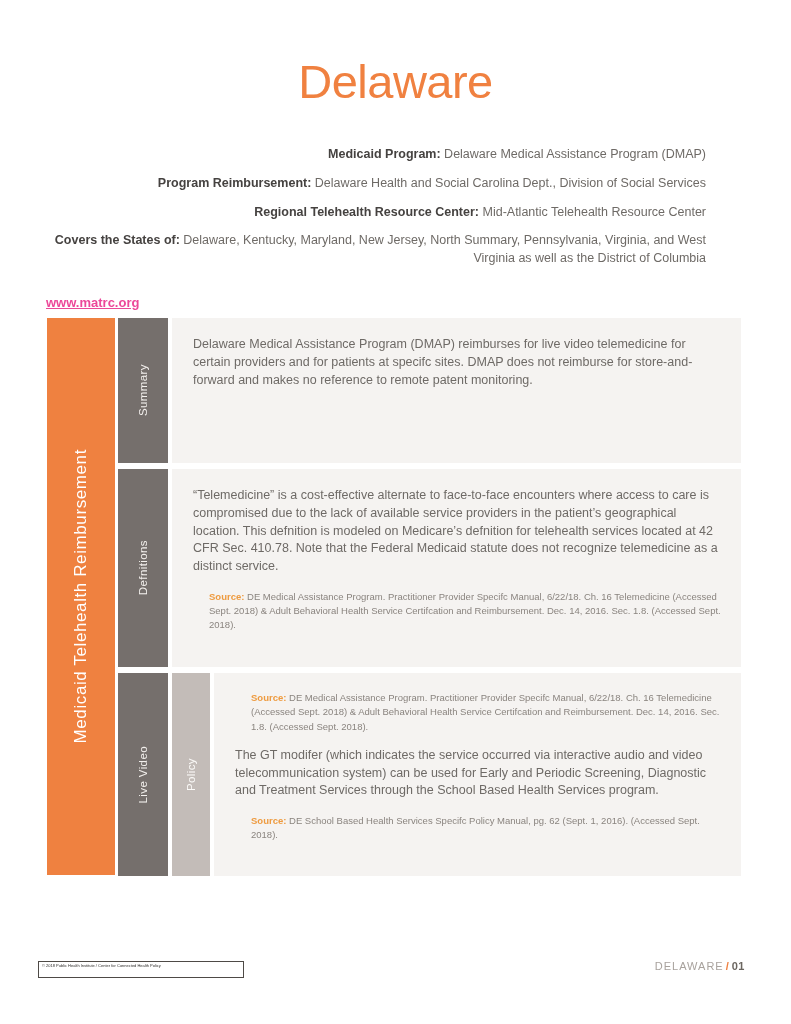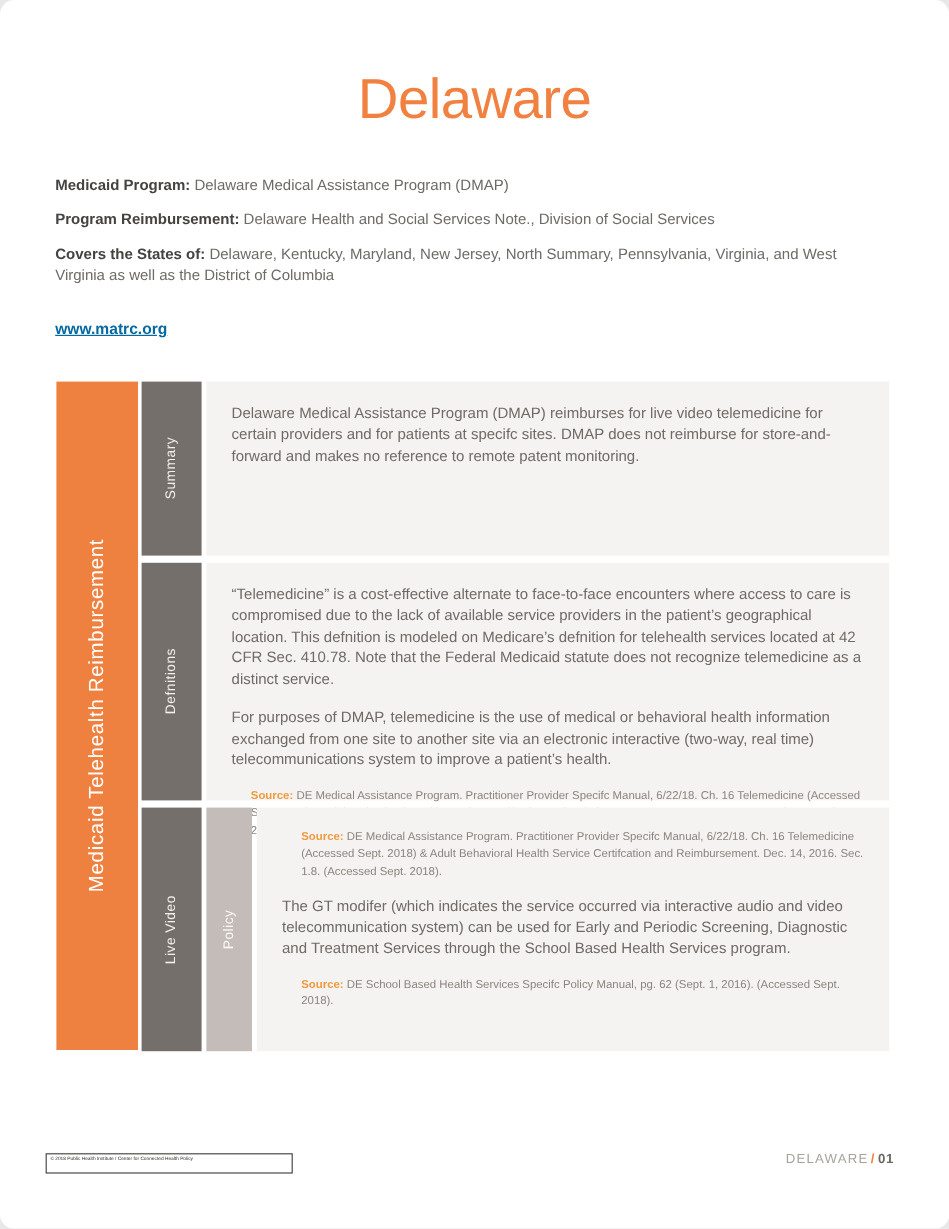--- a/index.html
+++ b/index.html
@@ -1,37 +1,36 @@
 <!DOCTYPE html>
 <html><head>
 <meta charset="utf-8">
 <style>
   * { box-sizing: border-box; }
   html,body { margin:0; padding:0; background:#e8e8e8; }
   .page {
     position:relative; width:791px; height:1024px; margin:0 auto;
     background:#ffffff; overflow:hidden;
     font-family:"Liberation Sans", sans-serif;
-    border-radius:12px;
   }
 
   
   .title {
     position:absolute; top:56px; left:0; right:0;
     text-align:center; font-size:47px; line-height:1.1;
     color:#F08140; font-weight:normal; letter-spacing:-0.5px;
   }
 
   
   .header-block { position:absolute; left:46px; top:146px; width:660px; }
-  .field { margin:0 0 11px 0; font-size:12.5px; line-height:1.42; color:#6E6A66; }
+  .field { margin:0 0 11px 0; font-size:12.5px; line-height:1.42; color:#6E6A66;text-align:right; }
   .field .lbl { color:#454240; font-weight:bold; }
   .site-link {
     display:inline-block; margin-top:16px;
-    color:#0369a1; font-size:13px; font-weight:bold;
+    color:#ec4899; font-size:13px; font-weight:bold;
     text-decoration:underline; cursor:pointer;
   }
 
   
   .matrix { position:absolute; left:47px; top:318px; width:694px; height:557px; }
   .side-bar {
     position:absolute; left:0; top:0; width:68px; height:557px;
     background:#EF8140; display:flex; align-items:center; justify-content:center;
   }
   .side-bar .vtext {
@@ -87,21 +86,22 @@
 </style>
 </head>
 <body>
 
 <div class="page">
 
   <div class="title">Delaware</div>
 
   <div class="header-block">
     <p class="field"><span class="lbl">Medicaid Program:</span> <span>Delaware Medical Assistance Program (DMAP)</span></p>
-    <p class="field"><span class="lbl">Program Reimbursement:</span> <span>Delaware Health and Social Services Note., Division of Social Services</span></p>
+    <p class="field"><span class="lbl">Program Reimbursement:</span> <span>Delaware Health and Social Carolina Dept., Division of Social Services</span></p>
+    <p class="field"><span class="lbl">Regional Telehealth Resource Center:</span> <span>Mid-Atlantic Telehealth Resource Center</span></p>
     <p class="field"><span class="lbl">Covers the States of:</span> <span>Delaware, Kentucky, Maryland, New Jersey, North Summary, Pennsylvania, Virginia, and West Virginia as well as the District of Columbia</span></p>
     <a class="site-link" href="#">www.matrc.org</a>
   </div>
 
   <div class="matrix">
     <div class="side-bar">
       <span class="vtext">Medicaid Telehealth Reimbursement</span>
     </div>
 
     <div class="rows">
@@ -114,21 +114,20 @@
           <p class="body">Delaware Medical Assistance Program (DMAP) reimburses for live video telemedicine for certain providers and for patients at specifc sites.  DMAP does not reimburse for store-and-forward and makes no reference to remote patent monitoring.</p>
         </div>
       </div>
 
       <div class="row row-definitions">
         <div class="label-cell">
           <span class="vtext">Defnitions</span>
         </div>
         <div class="content-cell">
           <p class="body">“Telemedicine” is a cost-effective alternate to face-to-face encounters where access to care is compromised due to the lack of available service providers in the patient’s geographical location. This defnition is modeled on Medicare’s defnition for telehealth services located at 42 CFR Sec. 410.78.  Note that the Federal Medicaid statute does not recognize telemedicine as a distinct service.</p>
-          <p class="body">For purposes of DMAP, telemedicine is the use of medical or behavioral health information exchanged from one site to another site via an electronic interactive (two-way, real time) telecommunications system to improve a patient’s health.</p>
           <p class="source"><span class="src-lbl">Source:</span> <span>DE Medical Assistance Program.  Practitioner Provider Specifc Manual, 6/22/18. Ch. 16 Telemedicine (Accessed Sept. 2018) &amp; Adult Behavioral Health Service Certifcation and Reimbursement.  Dec. 14, 2016.  Sec. 1.8. (Accessed Sept. 2018).</span></p>
         </div>
       </div>
 
       <div class="row row-livevideo">
         <div class="label-cell">
           <span class="vtext">Live Video</span>
         </div>
         <div class="policy-cell">
           <span class="vtext">Policy</span>

